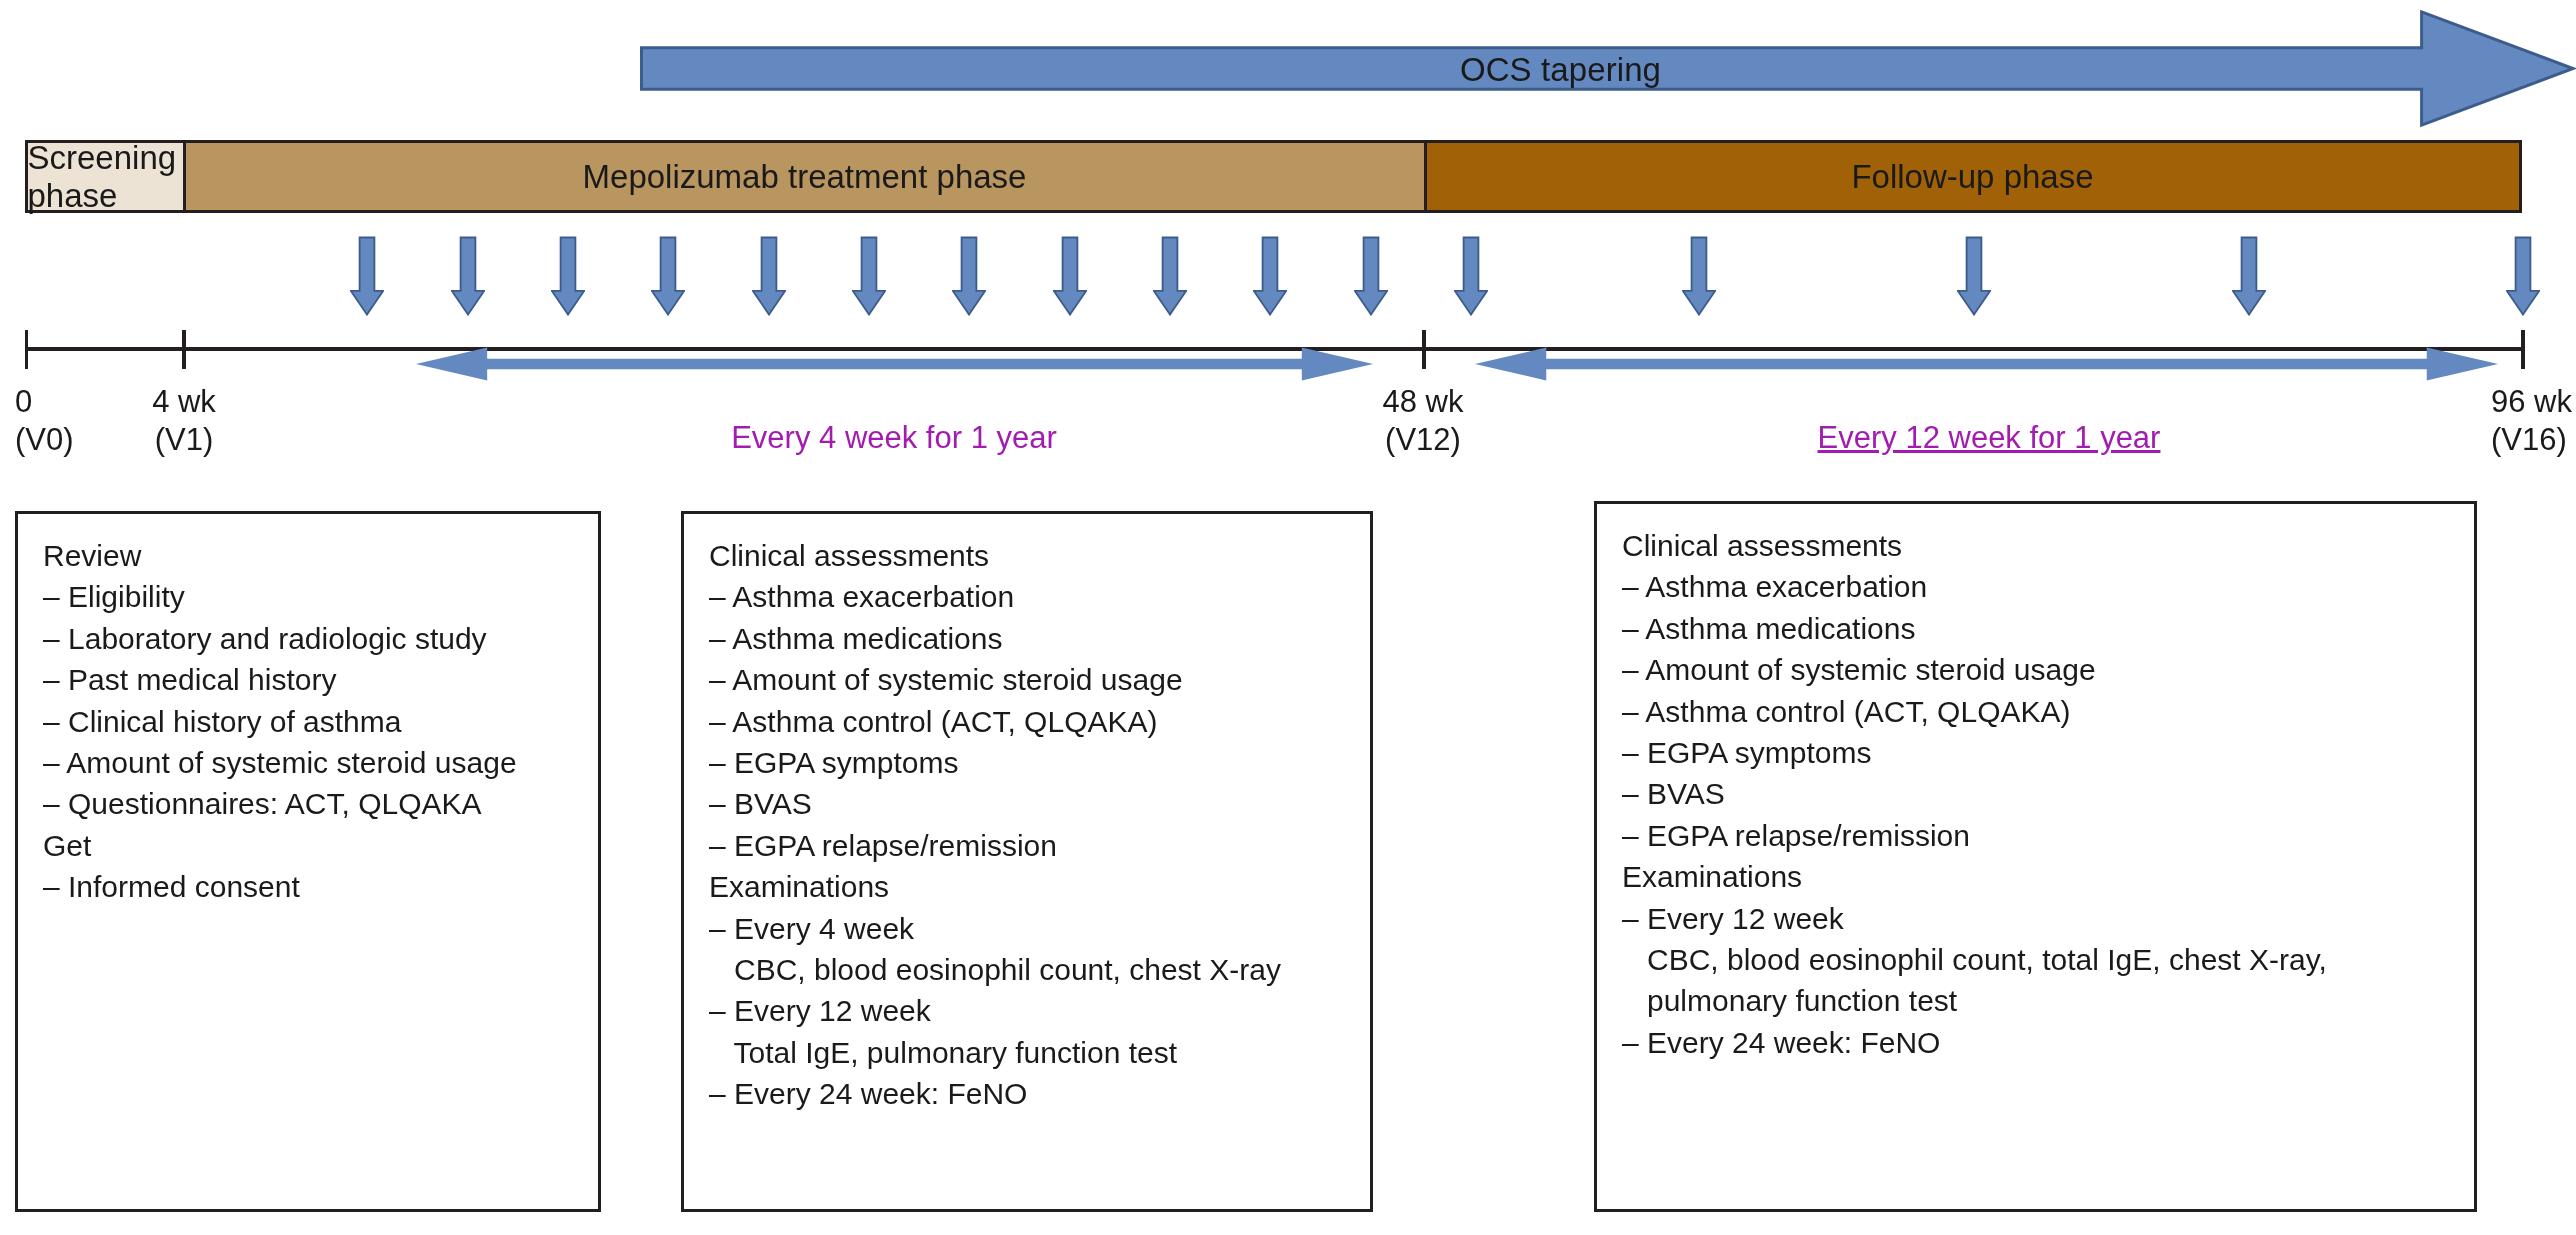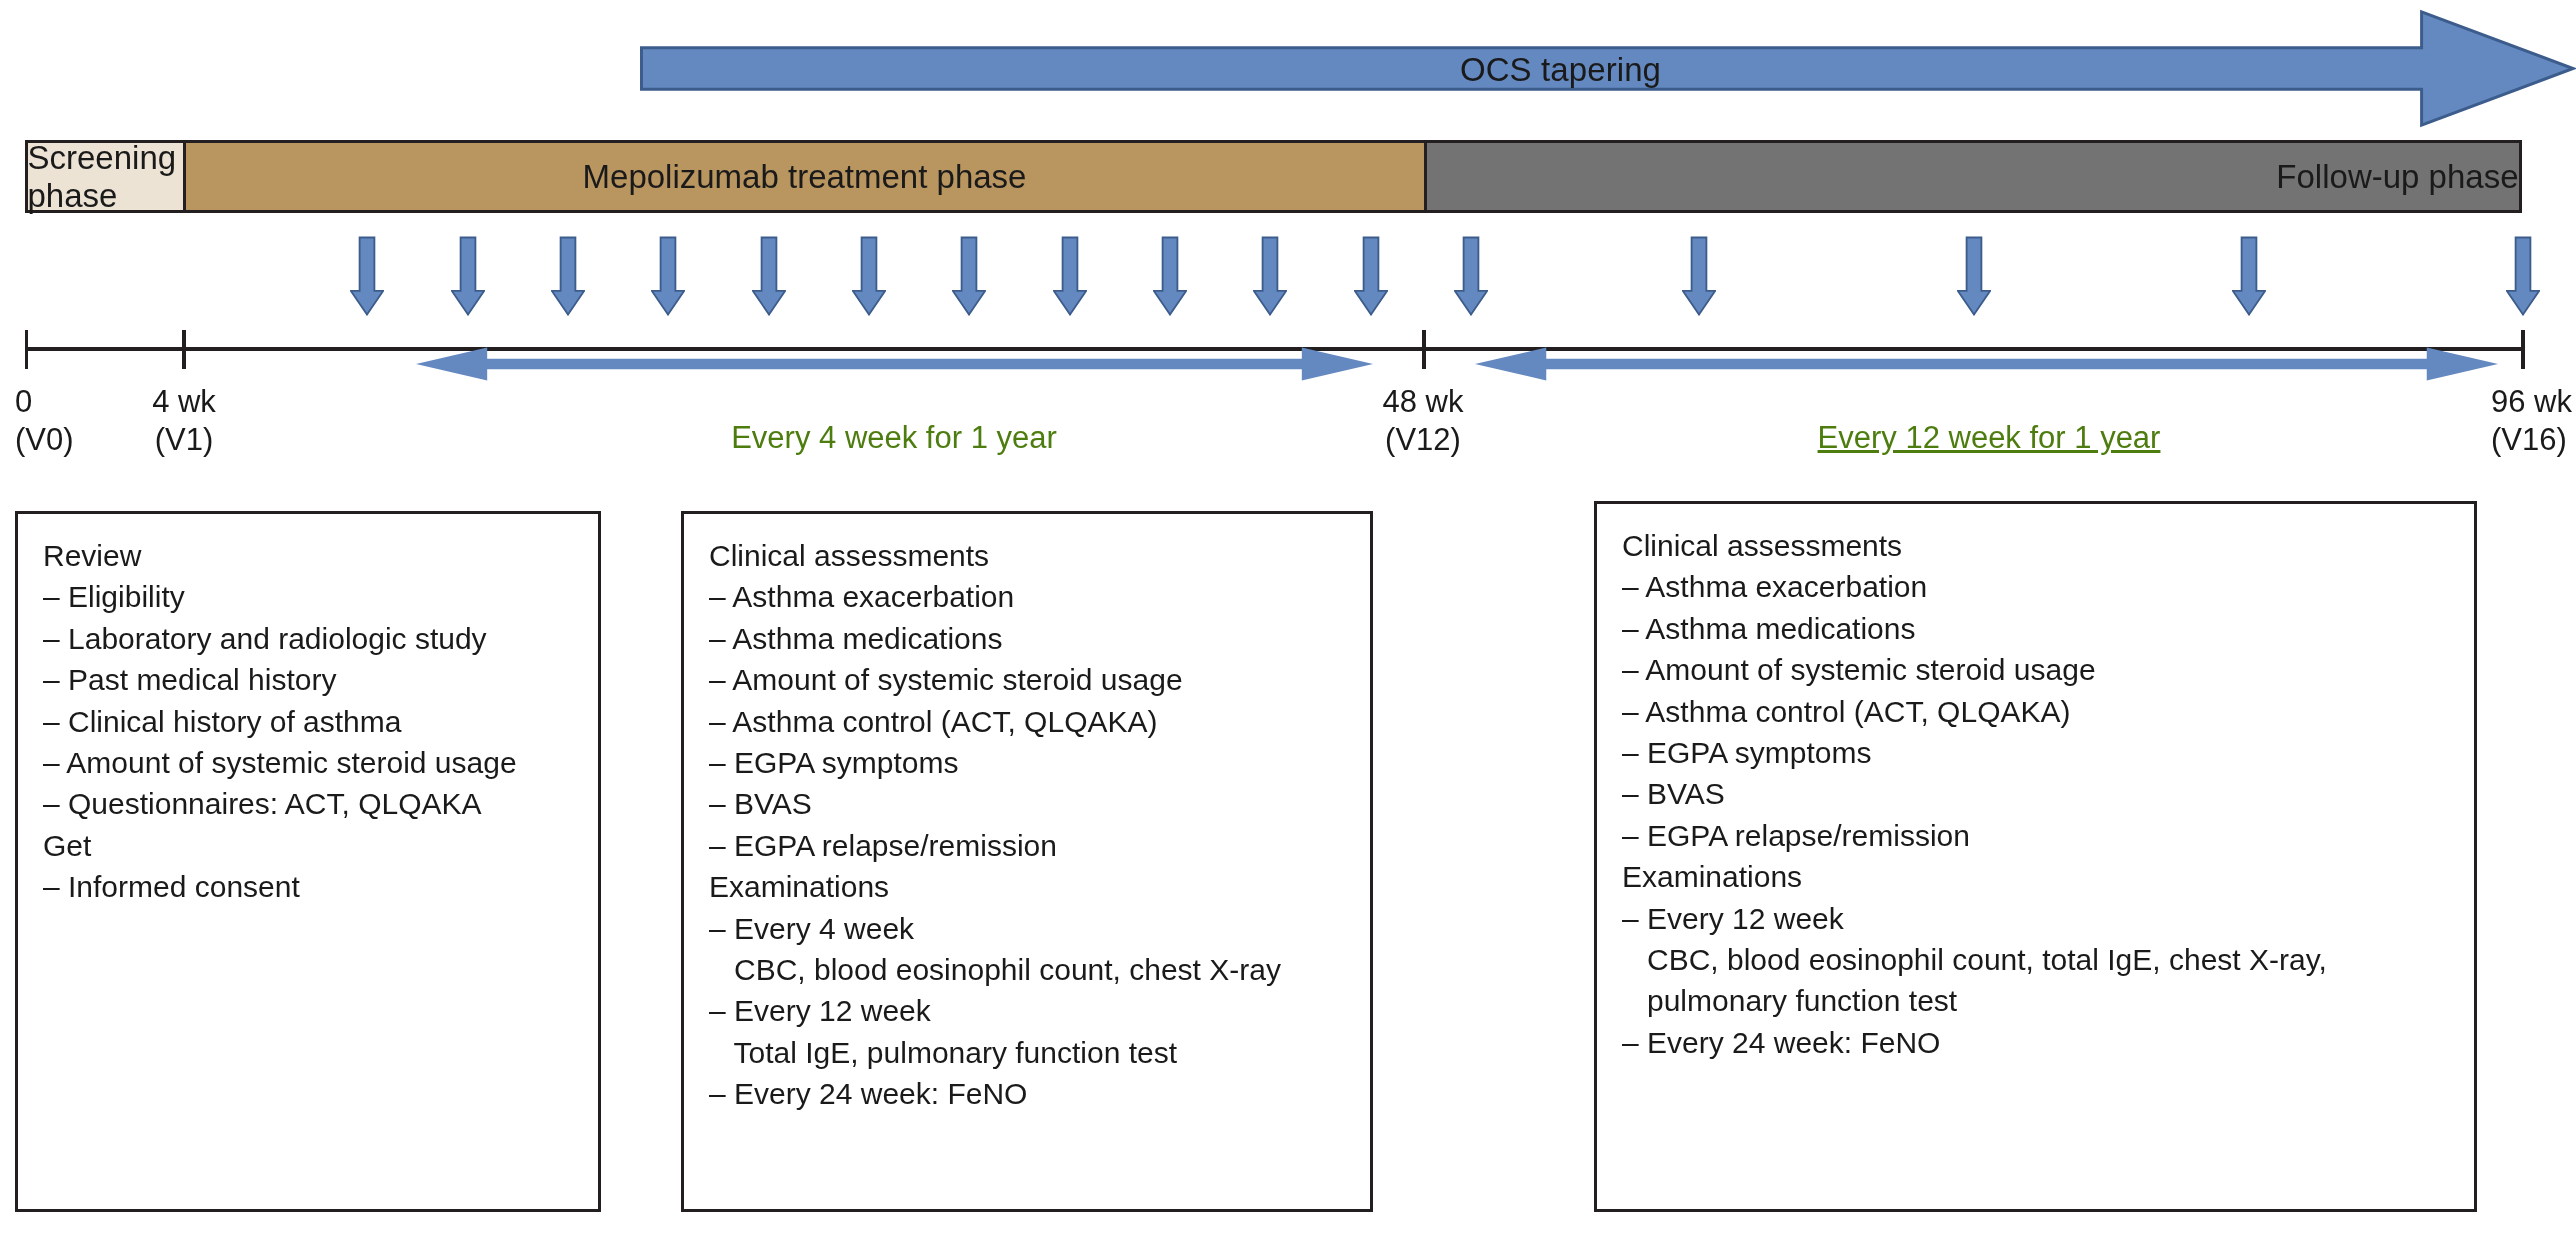--- a/index.html
+++ b/index.html
@@ -65,22 +65,21 @@
     background: #ece3d5;
     border-right: 3px solid #231f20;
   }
   .phase.treatment {
     width: 1241px;
     background: #b99560;
     border-right: 3px solid #231f20;
   }
   .phase.followup {
     flex: 1 1 auto;
-    background: #737373;
-    justify-content: flex-end;
+    background: #a16207;
   }
 
   
   .dn {
     position: absolute;
     width: 34px;
     height: 80px;
   }
   .dn svg { display: block; width: 100%; height: 100%; }
 
@@ -115,21 +114,21 @@
   .axlabel.rgt  { transform: translateX(-100%); text-align: left; }
   .axlabel .l2 { display: block; }
 
   
   .interval { position: absolute; height: 36px; }
   .interval svg { display: block; width: 100%; height: 100%; }
   .interval-label {
     position: absolute;
     font-size: 31px;
     text-align: center;
-    color: #4d7c0f;
+    color: #a21caf;
     white-space: nowrap;
     transform: translateX(-50%);
   }
 
   
   .detail-box {
     position: absolute;
     box-sizing: border-box;
     border: 3px solid #231f20;
     background: #ffffff;

